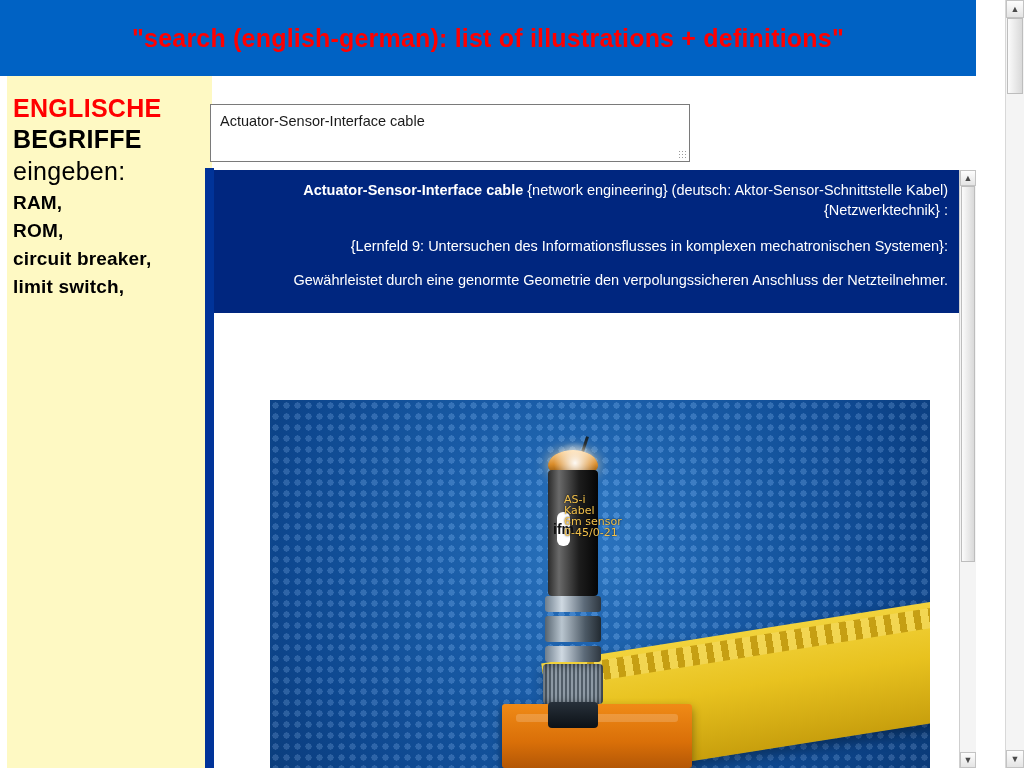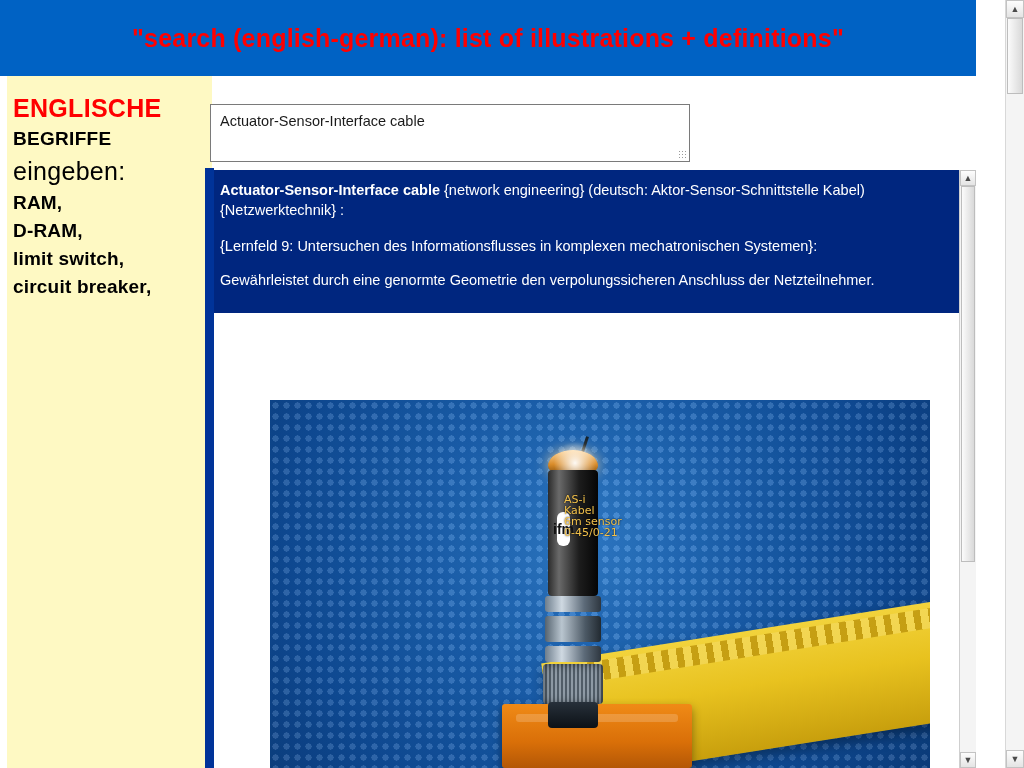--- a/index.html
+++ b/index.html
@@ -102,21 +102,21 @@
   .lc-line1 {
     color: #ff0000;
     font-weight: bold;
     font-size: 25px;
     line-height: 29px;
     letter-spacing: 0.3px;
   }
   .lc-line2 {
     color: #000000;
     font-weight: bold;
-    font-size: 19px;
+    font-size: 25px;
     line-height: 32px;
     letter-spacing: 0.3px;
   }
   .lc-line3 {
     color: #000000;
     font-weight: normal;
     font-size: 25px;
     line-height: 32px;
     letter-spacing: 0.3px;
   }
@@ -196,20 +196,21 @@
     left: 0;
     top: 0;
     width: 748px;
     height: 143px;
     background: #00267f;
     color: #ffffff;
     padding: 10px 14px 0 6px;
     box-sizing: border-box;
     font-size: 14.5px;
     line-height: 20px;
+    text-align: right;
   }
   .def-term {
     font-weight: bold;
     color: #ffffff;
   }
   .def-p {
     margin: 0 0 14px 0;
   }
   .def-p:first-child { margin-bottom: 16px; }
 
@@ -389,23 +390,23 @@
   <div class="banner">
     <div class="banner-text">"search (english-german): list of illustrations + definitions"</div>
   </div>
 
   <div class="left-col">
     <div class="lc-line1">ENGLISCHE</div>
     <div class="lc-line2">BEGRIFFE</div>
     <div class="lc-line3">eingeben:</div>
     <div class="lc-examples">
       <div>RAM,</div>
-      <div>D-RAM,</div>
+      <div>ROM,</div>
+      <div>circuit breaker,</div>
       <div>limit switch,</div>
-      <div>circuit breaker,</div>
     </div>
   </div>
 
   <div class="divider"></div>
 
   <div class="search-box">
     <textarea class="search-input" placeholder="Actuator-Sensor-Interface cable" style="">Actuator-Sensor-Interface cable</textarea>
     <div class="resize-grip"></div>
   </div>
 

